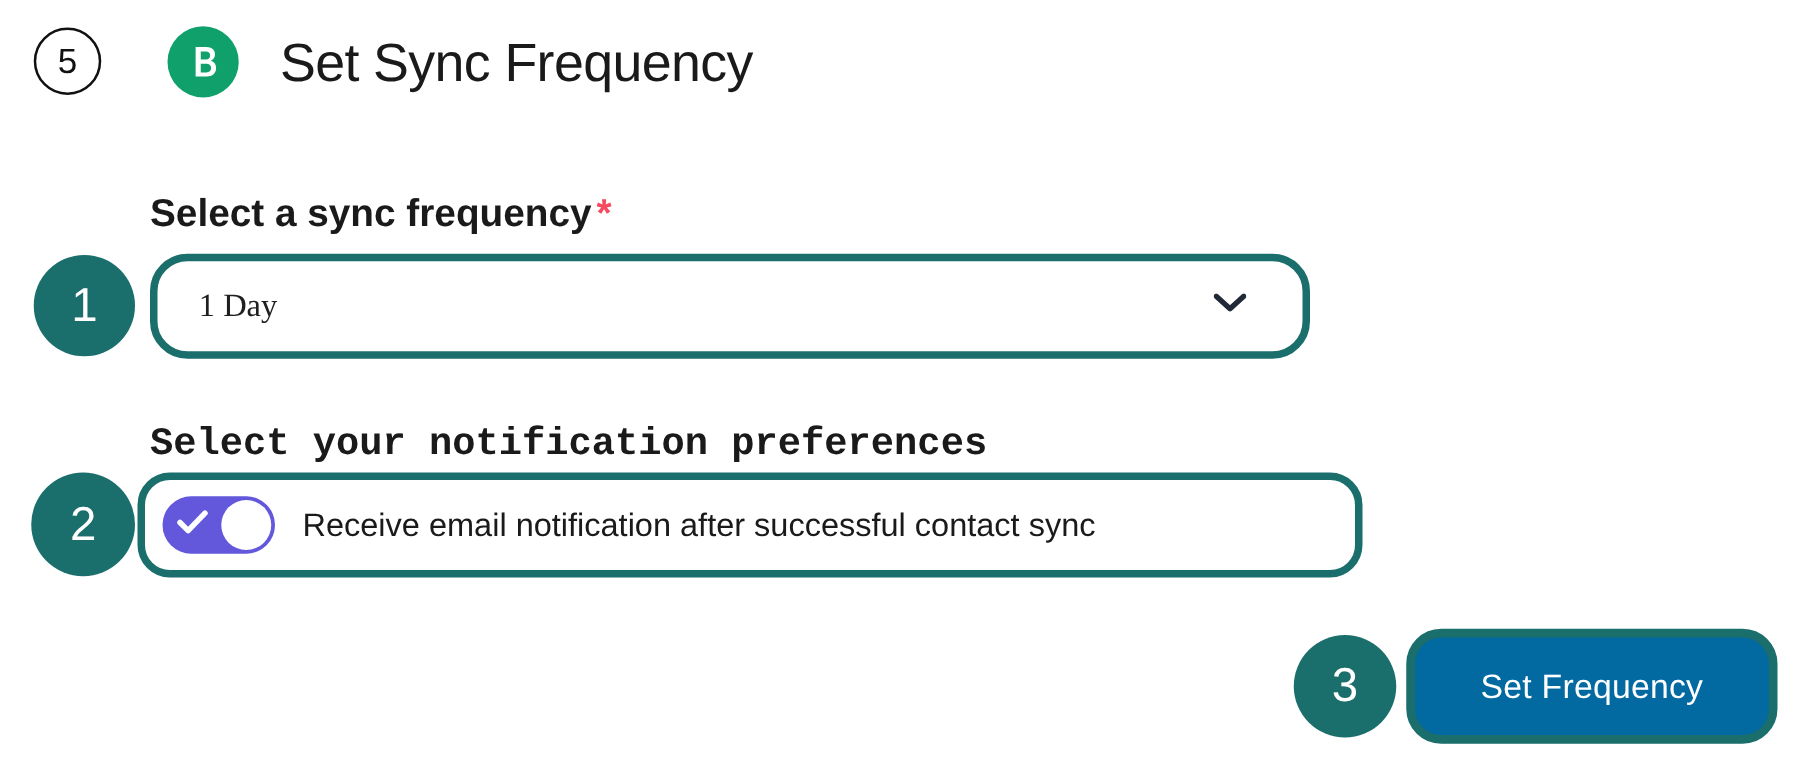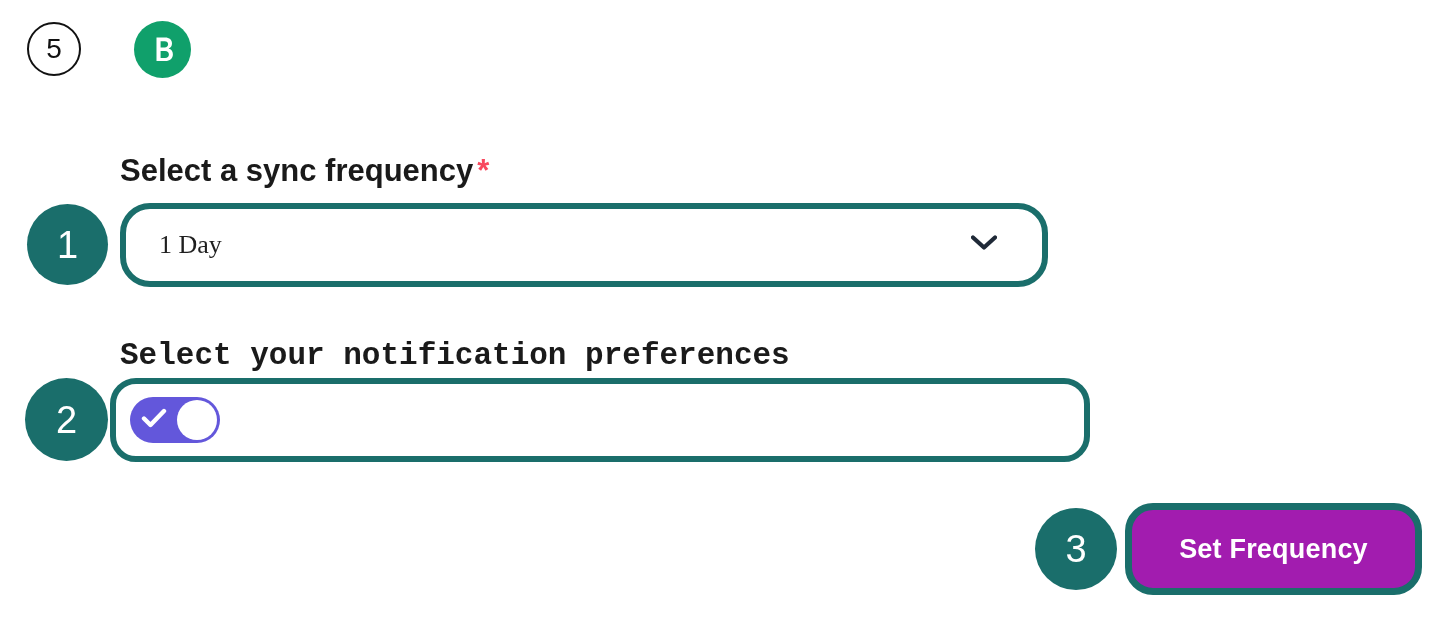--- a/index.html
+++ b/index.html
@@ -183,46 +183,47 @@
   }
 
   
   .primary-button {
     position: absolute;
     left: 1125px;
     top: 503px;
     width: 297px;
     height: 92px;
     box-sizing: border-box;
-    background: #a21caf;
+    background: #0369a1;
     border: 7px solid #1a6e6b;
     border-radius: 28px;
     color: #ffffff;
     font-size: 27px;
-    font-weight: bold;
+    font-weight: normal;
     display: flex;
     align-items: center;
     justify-content: center;
     letter-spacing: 0.2px;
     cursor: pointer;
     z-index: 3;
   }
 </style>
 </head>
 <body>
 
 <div class="header">
   <div class="step-circle">5</div>
 
   <div class="brand-badge">
     <svg width="36" height="36" viewBox="0 0 36 36" aria-hidden="true">
       <path d="M11.5 5.5h8.6c4.3 0 6.9 2.3 6.9 5.9 0 2.5-1.3 4.3-3.4 5.1 2.7 0.7 4.3 2.8 4.3 5.8 0 4.1-3 6.8-7.6 6.8h-8.8V5.5z M15.6 9.2v6.3h4.1c2.1 0 3.4-1.2 3.4-3.2s-1.3-3.1-3.4-3.1h-4.1z M15.6 19v6.9h4.5c2.4 0 3.8-1.3 3.8-3.5 0-2.1-1.4-3.4-3.8-3.4h-4.5z" fill="#ffffff"></path>
     </svg>
   </div>
 
+  <div class="page-title">Set Sync Frequency</div>
 </div>
 
 <div class="field-label" id="label-frequency">
   <span>Select a sync frequency</span><span class="req">*</span>
 </div>
 
 <div class="num-badge" id="badge-1">1</div>
 
 <div class="select-wrap">
   <span class="select-value">1 Day</span>
@@ -239,17 +240,18 @@
 
 <div class="toggle-box">
   <span class="switch">
     <span class="check">
       <svg width="26" height="22" viewBox="0 0 26 22" aria-hidden="true">
         <path d="M3 11.5 L9.5 18 L23 4" fill="none" stroke="#ffffff" stroke-width="4.4" stroke-linecap="round" stroke-linejoin="round"></path>
       </svg>
     </span>
     <span class="knob"></span>
   </span>
+  <span class="toggle-label">Receive email notification after successful contact sync</span>
 </div>
 
 <div class="num-badge" id="badge-3">3</div>
 
 <div class="primary-button">Set Frequency</div>
 
 </body></html>

